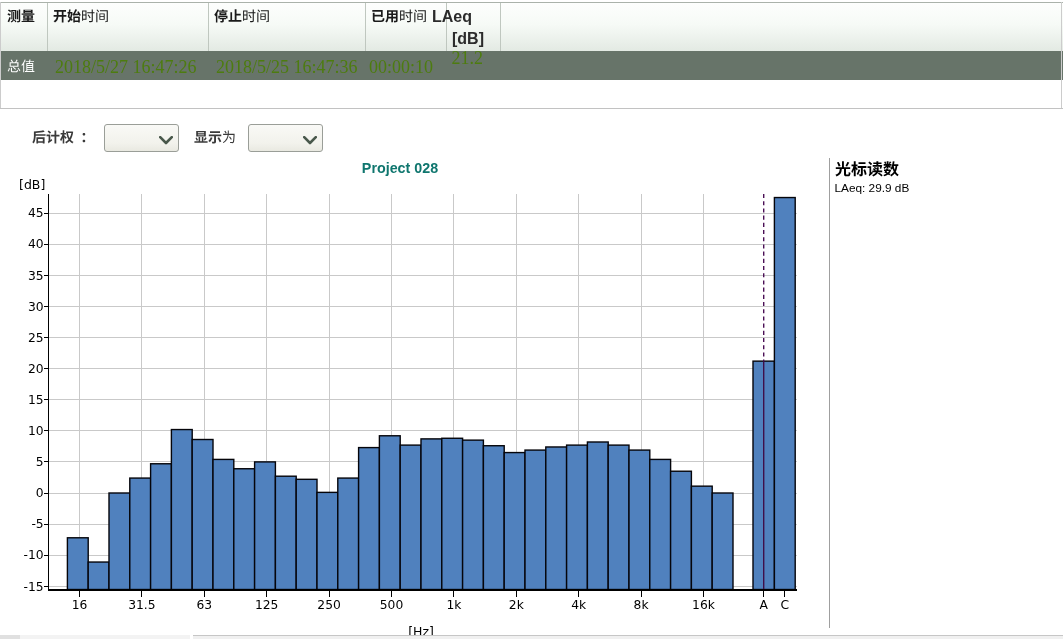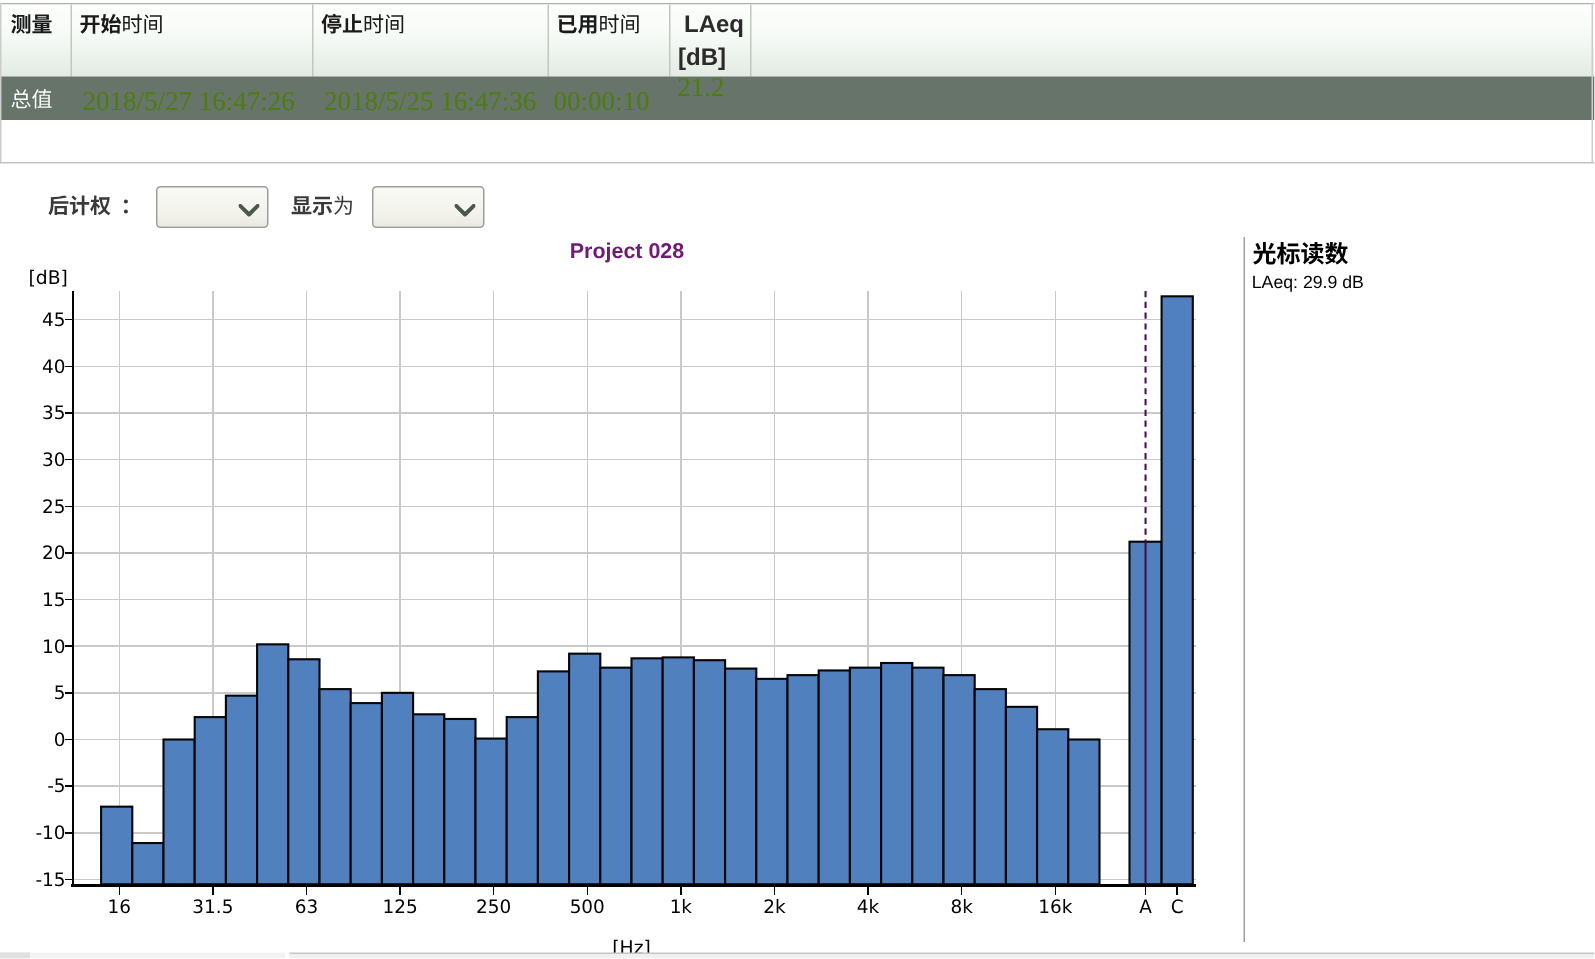--- a/index.html
+++ b/index.html
@@ -24,23 +24,23 @@
                font-size:16px; line-height:17px; color:#2b2b2b; }
   .row-latin { position:absolute; font-family:"Liberation Serif", serif; font-size:18px;
                line-height:19px; color:#4d7c0f; white-space:nowrap; }
 
   
   .select-box { position:absolute; width:75px; height:28px; border:1px solid #9a9e98; border-radius:3px;
                 background:linear-gradient(180deg,#f9f9f6 0%,#f2f2ec 70%,#e9e9e1 100%); cursor:default; }
   .select-box svg { position:absolute; right:5px; top:11px; }
 
   
-  #chart-title { left:318px; top:161px; width:200px; text-align:center;
+  #chart-title { left:300px; top:161px; width:200px; text-align:center;
                  font-family:"Liberation Sans", sans-serif; font-weight:bold; font-size:14.3px;
-                 line-height:15px; color:#701a75; }
+                 line-height:15px; color:#0f766e; }
   #db-label  { left:19px; top:178.2px; font-family:"DejaVu Sans", sans-serif; font-size:12.5px;
                line-height:14px; color:#000; }
   #hz-label  { left:371px; top:612.9px; width:100px; text-align:center;
                font-family:"DejaVu Sans", sans-serif; font-size:12.5px; line-height:14px; color:#000;margin-top:12px; }
   #cursor-reading { left:834.5px; top:181px; font-family:"Liberation Sans", sans-serif;
                     font-size:11.8px; line-height:14px; color:#000; }
 
   
   #panel-sep   { left:829px; top:158px; width:1px; height:470px; background:#9f9f9f; }
   #bottom-line { left:193px; top:635px; width:870px; height:1px; background:#c6c6c6; }
@@ -67,21 +67,21 @@
     </svg><span class="sr">测量</span></span>
 <span class="cjk" style="left:53px;top:8.5px;width:56.5px;height:16px"><svg width="56.5" height="16" viewBox="0 0 56.5 16" aria-hidden="true">
       <path d="M8.8 2.7V6.1H5.5V5.7V2.7ZM0.6 6.1V7.7H3.7C3.4 9.4 2.6 11 0.6 12.3C1 12.5 1.7 13.1 2 13.5C4.4 12 5.2 9.9 5.4 7.7H8.8V13.5H10.5V7.7H13.4V6.1H10.5V2.7H13V1.1H1.1V2.7H3.8V5.7V6.1Z M20.3 7.6V13.4H21.8V12.9H25.2V13.4H26.8V7.6ZM21.8 11.4V9H25.2V11.4ZM20 6.8C20.6 6.6 21.3 6.5 26 6.1C26.1 6.4 26.2 6.8 26.3 7L27.8 6.3C27.4 5.1 26.4 3.5 25.5 2.3L24.1 2.9C24.5 3.4 24.9 4 25.2 4.6L21.9 4.8C22.7 3.7 23.5 2.2 24.1 0.8L22.3 0.3C21.7 2 20.7 3.9 20.4 4.3C20.1 4.8 19.8 5.1 19.5 5.2C19.7 5.6 20 6.5 20 6.8ZM17 4.6H17.9C17.8 5.9 17.5 7.1 17.2 8.1L16.4 7.4C16.6 6.6 16.8 5.6 17 4.6ZM14.7 8C15.3 8.5 16 9.1 16.6 9.7C16.1 10.8 15.3 11.6 14.4 12.1C14.7 12.4 15.2 13 15.4 13.4C16.4 12.8 17.1 12 17.8 10.9C18.2 11.3 18.5 11.7 18.7 12.1L19.7 10.7C19.4 10.3 19 9.8 18.5 9.3C19 7.7 19.4 5.7 19.5 3.2L18.5 3.1L18.3 3.1H17.2C17.4 2.2 17.5 1.3 17.6 0.5L16 0.4C16 1.2 15.8 2.2 15.7 3.1H14.5V4.6H15.4C15.2 5.9 14.9 7 14.7 8Z M34.6 5.9C35.4 6.9 36.3 8.4 36.8 9.3L37.7 8.8C37.2 7.9 36.3 6.5 35.5 5.4ZM32.5 6.6V9.8H30.1V6.6ZM32.5 5.6H30.1V2.6H32.5ZM29.1 1.6V11.8H30.1V10.7H33.5V1.6ZM38.7 0.5V3.2H34.2V4.3H38.7V11.7C38.7 12 38.6 12.1 38.3 12.1C38 12.1 37 12.1 35.9 12.1C36 12.4 36.2 12.9 36.3 13.2C37.7 13.2 38.6 13.2 39.1 13C39.6 12.8 39.8 12.5 39.8 11.7V4.3H41.5V3.2H39.8V0.5Z M43.3 3.6V13.3H44.4V3.6ZM43.5 1.1C44.1 1.7 44.9 2.6 45.2 3.2L46 2.6C45.7 2 45 1.2 44.3 0.6ZM47.3 8.1H50.7V10H47.3ZM47.3 5.3H50.7V7.2H47.3ZM46.4 4.4V10.8H51.7V4.4ZM46.9 1.2V2.2H53.7V12C53.7 12.2 53.6 12.3 53.5 12.3C53.3 12.3 52.7 12.3 52.1 12.3C52.3 12.5 52.4 13 52.5 13.2C53.3 13.2 53.9 13.2 54.3 13.1C54.7 12.9 54.8 12.6 54.8 12V1.2Z" fill="#1b1b1b"></path>
     </svg><span class="sr">开始时间</span></span>
 <span class="cjk" style="left:214px;top:8.5px;width:56.5px;height:16px"><svg width="56.5" height="16" viewBox="0 0 56.5 16" aria-hidden="true">
       <path d="M7 4.4H10.8V5.1H7ZM5.4 3.3V6.3H12.4V3.3ZM3.3 0.4C2.6 2.3 1.5 4.3 0.3 5.6C0.6 6 1 6.9 1.2 7.4C1.4 7.1 1.7 6.8 1.9 6.4V13.4H3.4V3.9C3.9 3.1 4.3 2.3 4.6 1.4V2.7H13.4V1.4H9.9C9.8 1 9.5 0.5 9.3 0.2L7.8 0.6C7.9 0.8 8 1.1 8.1 1.4H4.6L4.8 0.8ZM4.3 6.8V9.4H5.7V10.2H8.1V11.8C8.1 11.9 8.1 12 7.9 12C7.6 12 6.8 12 6.1 11.9C6.4 12.4 6.6 13 6.6 13.4C7.7 13.4 8.5 13.4 9.1 13.2C9.7 13 9.8 12.6 9.8 11.8V10.2H12V9.4H13.5V6.8ZM5.7 8.9V8.2H12V8.9Z M16.4 3.2V11.1H14.6V12.7H27.4V11.1H22.5V6.4H26.7V4.7H22.5V0.3H20.7V11.1H18.1V3.2Z M34.6 5.9C35.4 6.9 36.3 8.4 36.8 9.3L37.7 8.8C37.2 7.9 36.3 6.5 35.5 5.4ZM32.5 6.6V9.8H30.1V6.6ZM32.5 5.6H30.1V2.6H32.5ZM29.1 1.6V11.8H30.1V10.7H33.5V1.6ZM38.7 0.5V3.2H34.2V4.3H38.7V11.7C38.7 12 38.6 12.1 38.3 12.1C38 12.1 37 12.1 35.9 12.1C36 12.4 36.2 12.9 36.3 13.2C37.7 13.2 38.6 13.2 39.1 13C39.6 12.8 39.8 12.5 39.8 11.7V4.3H41.5V3.2H39.8V0.5Z M43.3 3.6V13.3H44.4V3.6ZM43.5 1.1C44.1 1.7 44.9 2.6 45.2 3.2L46 2.6C45.7 2 45 1.2 44.3 0.6ZM47.3 8.1H50.7V10H47.3ZM47.3 5.3H50.7V7.2H47.3ZM46.4 4.4V10.8H51.7V4.4ZM46.9 1.2V2.2H53.7V12C53.7 12.2 53.6 12.3 53.5 12.3C53.3 12.3 52.7 12.3 52.1 12.3C52.3 12.5 52.4 13 52.5 13.2C53.3 13.2 53.9 13.2 54.3 13.1C54.7 12.9 54.8 12.6 54.8 12V1.2Z" fill="#1b1b1b"></path>
     </svg><span class="sr">停止时间</span></span>
 <span class="cjk" style="left:371px;top:8.5px;width:56.5px;height:16px"><svg width="56.5" height="16" viewBox="0 0 56.5 16" aria-hidden="true">
       <path d="M1.3 1.1V2.8H10V5.7H3.6V3.8H1.8V10.4C1.8 12.5 2.6 13.1 5.4 13.1C6 13.1 9.4 13.1 10 13.1C12.6 13.1 13.2 12.3 13.5 9.6C13 9.5 12.3 9.3 11.8 9C11.6 11 11.4 11.4 10 11.4C9.1 11.4 6.1 11.4 5.3 11.4C3.8 11.4 3.6 11.3 3.6 10.4V7.4H10V8.1H11.7V1.1Z M16 1.2V6.3C16 8.2 15.9 10.7 14.3 12.4C14.7 12.6 15.4 13.2 15.7 13.5C16.7 12.4 17.2 10.9 17.4 9.4H20.3V13.3H22V9.4H24.9V11.5C24.9 11.7 24.9 11.8 24.6 11.8C24.3 11.8 23.4 11.8 22.6 11.8C22.8 12.2 23.1 12.9 23.2 13.4C24.4 13.4 25.3 13.3 25.9 13.1C26.4 12.8 26.6 12.4 26.6 11.5V1.2ZM17.6 2.8H20.3V4.5H17.6ZM24.9 2.8V4.5H22V2.8ZM17.6 6H20.3V7.8H17.6C17.6 7.2 17.6 6.7 17.6 6.3ZM24.9 6V7.8H22V6Z M34.6 5.9C35.4 6.9 36.3 8.4 36.8 9.3L37.7 8.8C37.2 7.9 36.3 6.5 35.5 5.4ZM32.5 6.6V9.8H30.1V6.6ZM32.5 5.6H30.1V2.6H32.5ZM29.1 1.6V11.8H30.1V10.7H33.5V1.6ZM38.7 0.5V3.2H34.2V4.3H38.7V11.7C38.7 12 38.6 12.1 38.3 12.1C38 12.1 37 12.1 35.9 12.1C36 12.4 36.2 12.9 36.3 13.2C37.7 13.2 38.6 13.2 39.1 13C39.6 12.8 39.8 12.5 39.8 11.7V4.3H41.5V3.2H39.8V0.5Z M43.3 3.6V13.3H44.4V3.6ZM43.5 1.1C44.1 1.7 44.9 2.6 45.2 3.2L46 2.6C45.7 2 45 1.2 44.3 0.6ZM47.3 8.1H50.7V10H47.3ZM47.3 5.3H50.7V7.2H47.3ZM46.4 4.4V10.8H51.7V4.4ZM46.9 1.2V2.2H53.7V12C53.7 12.2 53.6 12.3 53.5 12.3C53.3 12.3 52.7 12.3 52.1 12.3C52.3 12.5 52.4 13 52.5 13.2C53.3 13.2 53.9 13.2 54.3 13.1C54.7 12.9 54.8 12.6 54.8 12V1.2Z" fill="#1b1b1b"></path>
     </svg><span class="sr">已用时间</span></span>
-<div class="hdr-latin" style="left:456px; top:8.3px">LAeq</div>
+<div class="hdr-latin" style="left:432px; top:8.3px">LAeq</div>
 <div class="hdr-latin" style="left:452px; top:29.5px">[dB]</div>
 
 <div class="abs" id="tbl-row"></div>
 <span class="cjk" style="left:7px;top:58.5px;width:28.5px;height:16px"><svg width="28.5" height="16" viewBox="0 0 28.5 16" aria-hidden="true">
       <path d="M10.6 9.2C11.4 10.2 12.2 11.5 12.6 12.3L13.4 11.8C13.1 10.9 12.2 9.7 11.4 8.7ZM5.8 8.4C6.7 9.1 7.8 10.1 8.3 10.7L9.1 10.1C8.5 9.4 7.4 8.5 6.5 7.8ZM3.9 8.8V11.7C3.9 12.9 4.4 13.2 6 13.2C6.4 13.2 8.8 13.2 9.2 13.2C10.5 13.2 10.8 12.8 11 11.2C10.7 11.1 10.2 10.9 10 10.8C9.9 12 9.8 12.2 9.1 12.2C8.6 12.2 6.5 12.2 6.1 12.2C5.2 12.2 5 12.1 5 11.7V8.8ZM1.9 9C1.7 10.1 1.2 11.4 0.6 12.1L1.6 12.5C2.2 11.7 2.7 10.4 2.9 9.2ZM3.7 4.3H10.3V6.7H3.7ZM2.6 3.3V7.7H11.5V3.3H9.2C9.7 2.6 10.2 1.7 10.7 0.9L9.6 0.5C9.2 1.3 8.6 2.5 8.1 3.3H5.2L6 2.8C5.8 2.2 5.1 1.2 4.5 0.5L3.6 0.9C4.2 1.6 4.8 2.6 5 3.3Z M22.4 0.4C22.3 0.9 22.3 1.4 22.2 1.9H18.6V2.8H22C22 3.3 21.9 3.7 21.8 4.1H19.3V12H18V12.9H27.4V12H26.2V4.1H22.7C22.8 3.7 22.9 3.3 23 2.8H27V1.9H23.3L23.5 0.5ZM20.3 12V10.8H25.2V12ZM20.3 6.9H25.2V8.1H20.3ZM20.3 6.1V4.9H25.2V6.1ZM20.3 8.9H25.2V10.1H20.3ZM17.7 0.5C17 2.6 15.7 4.7 14.4 6C14.6 6.3 14.9 6.8 15 7.1C15.4 6.6 15.8 6.1 16.2 5.5V13.3H17.2V4C17.8 2.9 18.3 1.9 18.7 0.8Z" fill="#ffffff"></path>
     </svg><span class="sr">总值</span></span>
 <div class="row-latin" style="left:55px;  top:58px">2018/5/27 16:47:26</div>
 <div class="row-latin" style="left:216px; top:58px">2018/5/25 16:47:36</div>
 <div class="row-latin" style="left:369px; top:58px">00:00:10</div>
 <div class="row-latin" style="left:451.5px; top:49px">21.2</div>

